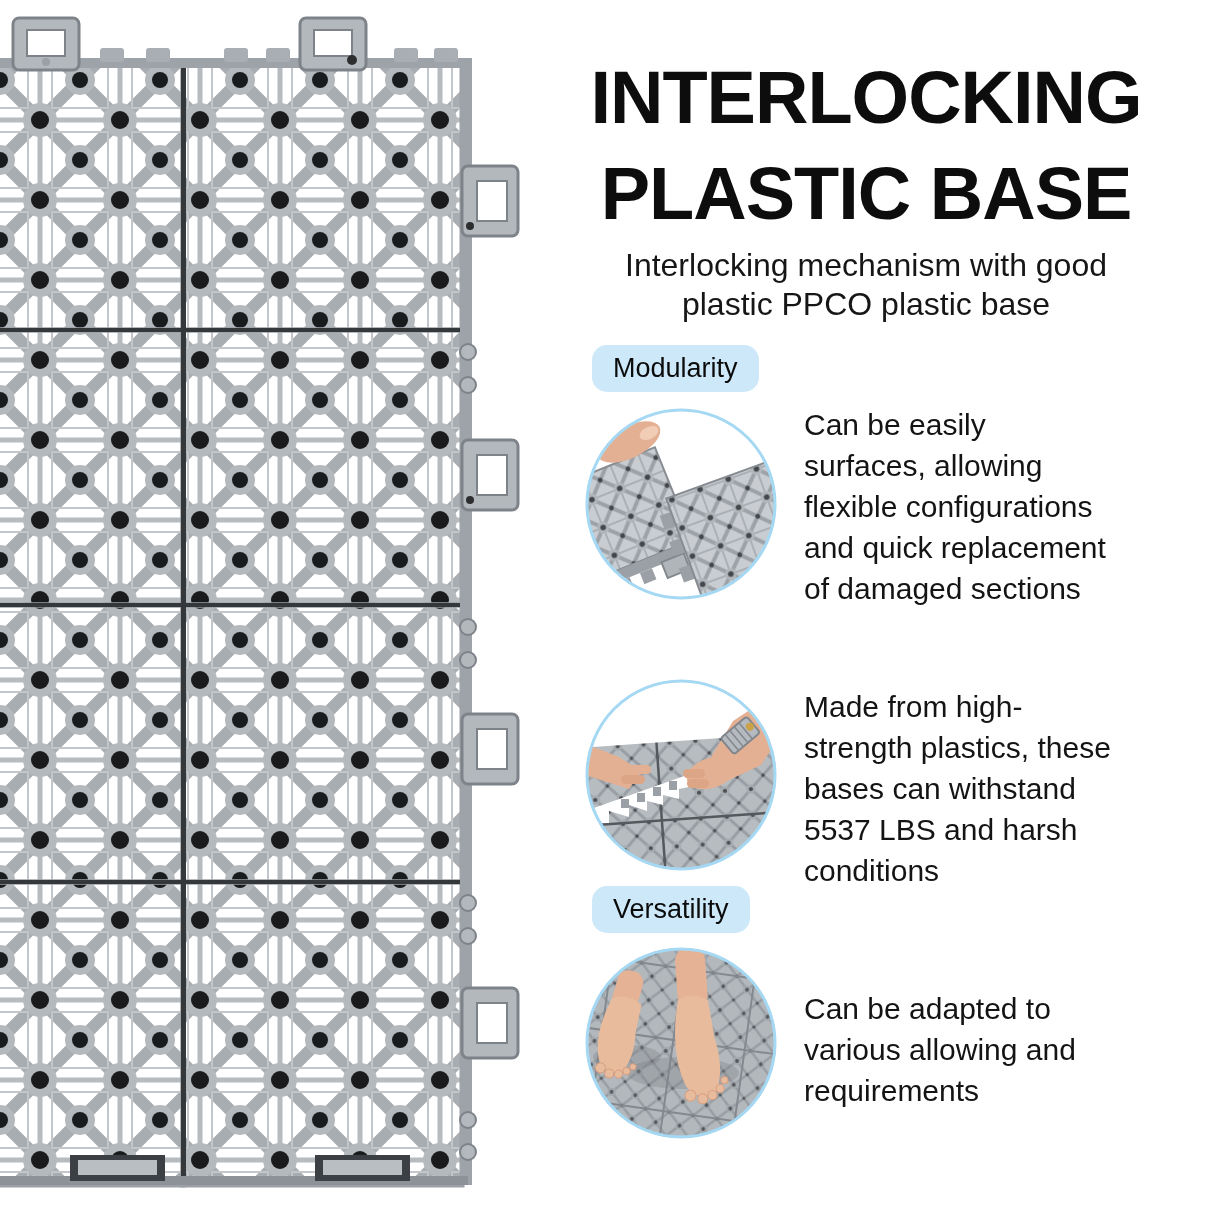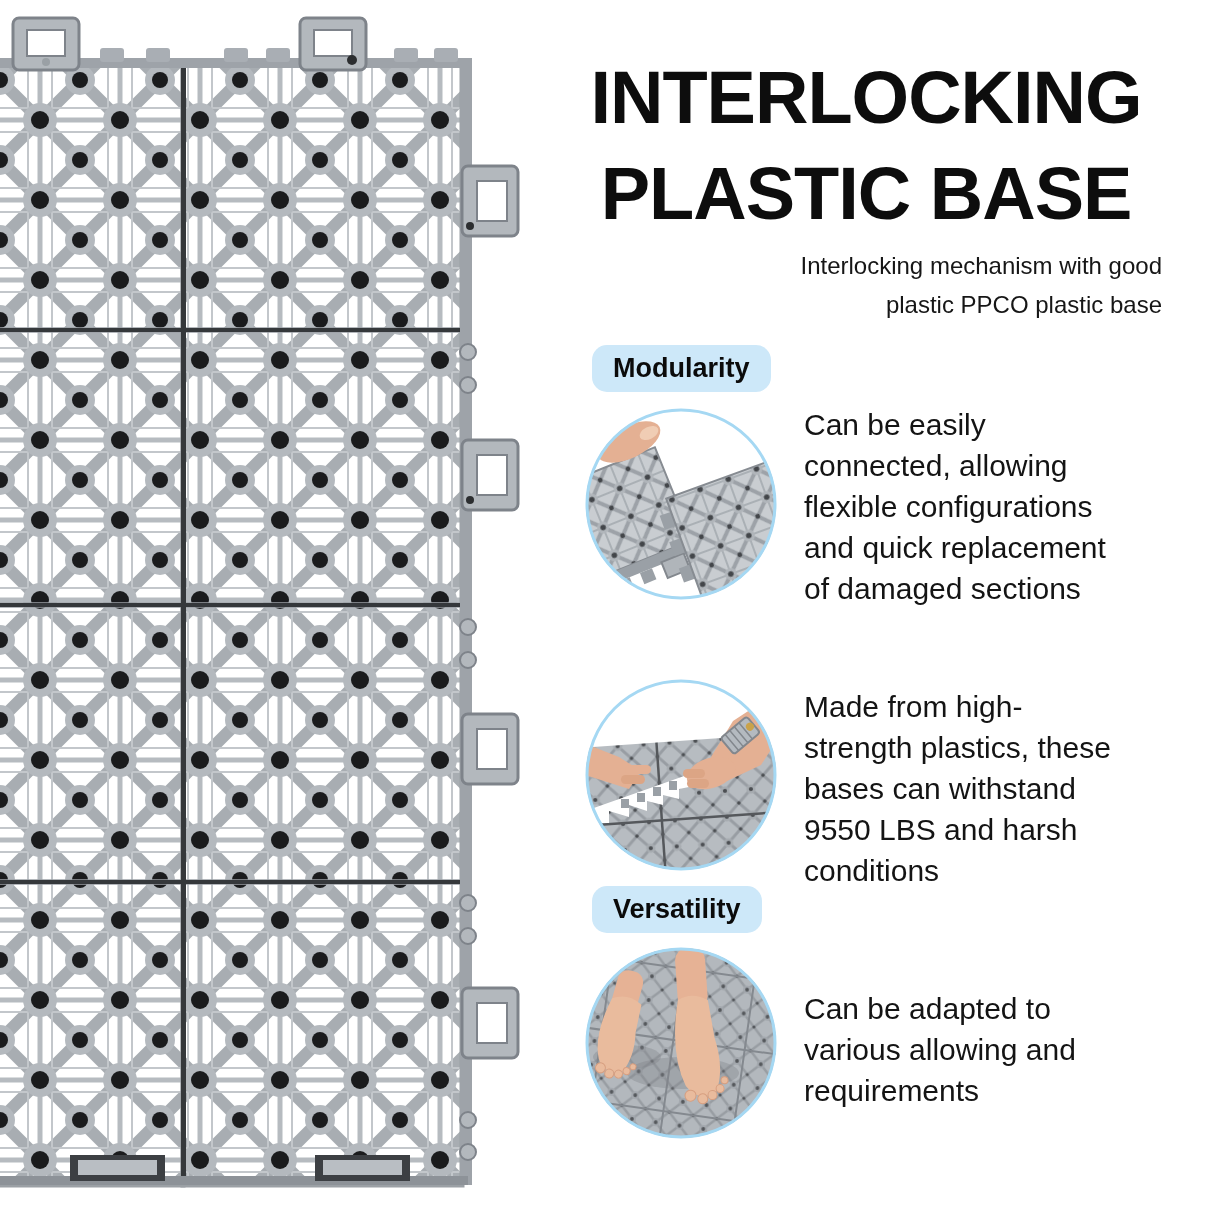--- a/index.html
+++ b/index.html
@@ -15,29 +15,29 @@
   
   .product-image { position:absolute; left:0; top:0; width:520px; height:1190px; }
   
   .hero-title {
     position:absolute; left:570px; top:50px; width:592px;
     text-align:center; font-weight:bold; font-size:74px; line-height:96px;
     letter-spacing:-1px; color:#0d0d0d; white-space:pre-line;
   }
   .hero-subtitle {
     position:absolute; left:570px; top:246px; width:592px;
-    text-align:right; font-size:24px; line-height:39px; color:#161616;
+    text-align:center; font-size:32px; line-height:39px; color:#161616;
     white-space:pre-line;
   }
   
   .badge {
     position:absolute; left:592px; height:47px; line-height:47px;
     padding:0 21px; border-radius:15px;
     background:#cde8f9; color:#0b0b0b;
-    font-size:27px; font-weight:bold;
+    font-size:27px; font-weight:normal;
   }
   .feature-img {
     position:absolute; left:583px; width:196px; height:196px;
     border-radius:50%;
   }
   .feature-img svg { display:block; }
   .feature-text {
     position:absolute; left:804px; width:360px;
     font-size:30px; line-height:41px; color:#141414; white-space:pre-line;
   }
@@ -209,21 +209,21 @@
 
         <g>
           <ellipse cx="46" cy="36" rx="34" ry="16" transform="rotate(-26 46 36)" fill="#e4b093"></ellipse>
           <ellipse cx="66" cy="27" rx="10" ry="6" transform="rotate(-26 66 27)" fill="#f0cdb4"></ellipse>
         </g>
       </g>
       <circle cx="98" cy="98" r="94" fill="none" stroke="#a5d8f3" stroke-width="3"></circle>
     </svg>
   </div>
   <div class="feature-text f1-text">Can be easily
-connected, allowing
+surfaces, allowing
 flexible configurations
 and quick replacement
 of damaged sections</div>
 
   <div class="feature-img f2-img">
     <svg width="196" height="196" viewBox="0 0 196 196">
       <defs>
         <pattern id="p2" width="26" height="26" patternUnits="userSpaceOnUse">
           <rect width="26" height="26" fill="#b7bcc1"></rect>
           <path d="M0 0 L26 26 M26 0 L0 26" stroke="#989da3" stroke-width="3"></path>
@@ -274,21 +274,21 @@
             <circle cx="170" cy="58" r="4" fill="#c9a24a"></circle>
           </g>
         </g>
       </g>
       <circle cx="98" cy="98" r="94" fill="none" stroke="#a5d8f3" stroke-width="3"></circle>
     </svg>
   </div>
   <div class="feature-text f2-text">Made from high-
 strength plastics, these
 bases can withstand
-9550 LBS and harsh
+5537 LBS and harsh
 conditions</div>
 
   <div class="badge f3-badge">Versatility</div>
   <div class="feature-img f3-img">
     <svg width="196" height="196" viewBox="0 0 196 196">
       <defs>
         <pattern id="p3" width="24" height="24" patternUnits="userSpaceOnUse">
           <rect width="24" height="24" fill="#b3b8bd"></rect>
           <path d="M0 0 L24 24 M24 0 L0 24" stroke="#989da3" stroke-width="2.5"></path>
           <circle cx="12" cy="12" r="4" fill="#a3a8ae"></circle>

